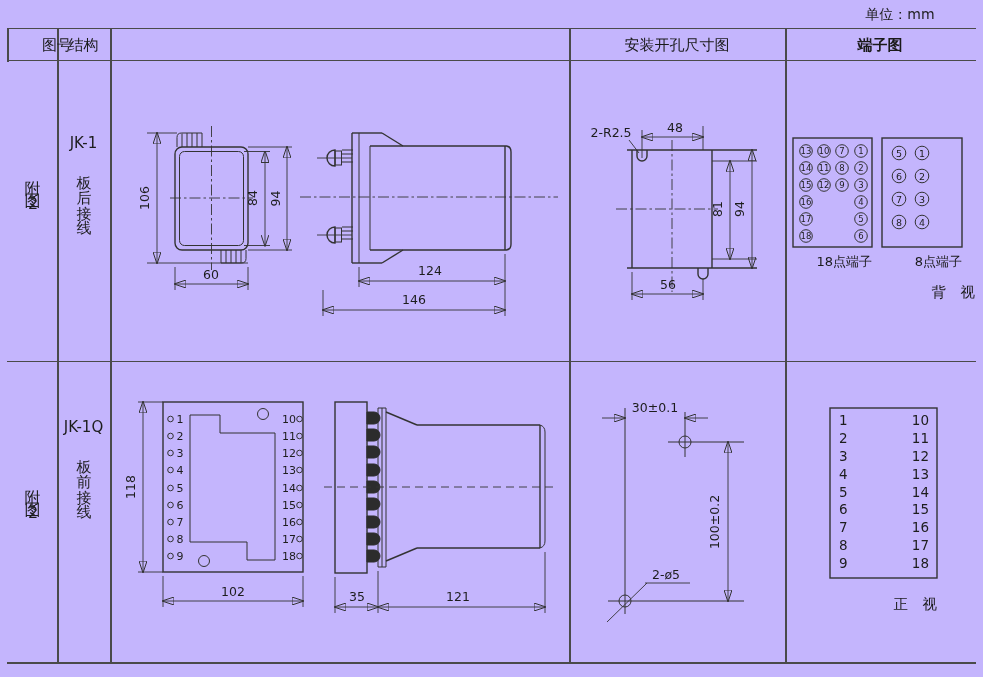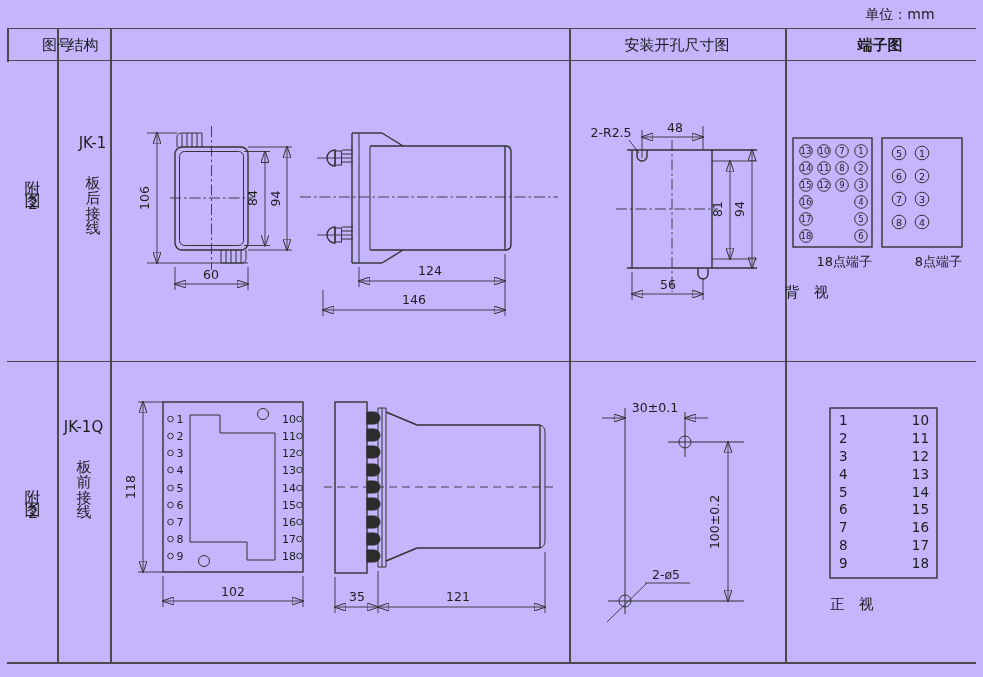--- a/index.html
+++ b/index.html
@@ -8,21 +8,21 @@
   .hline{position:absolute;height:1.5px;background:#4a4a4a;}
   .vline{position:absolute;width:1.5px;background:#4a4a4a;}
   .hdr{position:absolute;text-align:center;font-size:15px;color:#1a1a1a;}
   .lbl{position:absolute;text-align:center;}
   .vtext{writing-mode:vertical-rl;text-orientation:upright;letter-spacing:13px;}
   .figblock{position:absolute;display:flex;justify-content:center;font-size:16px;}
   .structblock{position:absolute;display:flex;flex-direction:column;align-items:center;font-size:15px;}
   .structblock .model{letter-spacing:0;}
   .structblock .wiring{margin-top:11px;letter-spacing:15px;font-size:15px;}
   .cap{position:absolute;text-align:right;font-size:13px;color:#1a1a1a;}
-  .view{position:absolute;text-align:left;font-size:14.5px;color:#1a1a1a;}
+  .view{position:absolute;text-align:right;font-size:14.5px;color:#1a1a1a;}
   svg{position:absolute;left:0;top:0;}
   svg line,svg path,svg rect,svg circle,svg polyline{stroke:#333;fill:none;stroke-width:1;}
   .thick{stroke-width:1.4px;}
   .cl{stroke-dasharray:11 3 2.5 3;stroke-width:0.9;}
   .dash{stroke-dasharray:8 5;stroke-width:0.9;}
   .dim{stroke-width:0.9;}
   .fillterm{fill:#2c2c2c;stroke:#2c2c2c;}
   text{font-family:"DejaVu Sans","Liberation Sans",sans-serif;fill:#1d1d1d;stroke:none;}
   .dt{font-size:12.5px;text-anchor:middle;}
   .tn{font-size:8.5px;text-anchor:middle;}
@@ -48,21 +48,21 @@
   <div class="lbl" style="left:845px;top:6px;width:110px;font-size:14px;">单位：mm</div>
 
   <div class="hdr" style="left:7px;top:36px;width:50px;padding-left:25px;">图号</div>
   <div class="hdr" style="left:57px;top:36px;width:53px;font-family:Liberation Serif, serif;">结构</div>
   <div class="hdr" style="left:569px;top:36px;width:216px;">安装开孔尺寸图</div>
   <div class="hdr" style="left:785px;top:36px;width:190px;font-weight:bold;">端子图</div>
 
   <div class="figblock" style="left:7px;top:168px;width:50px;">
     <span class="vtext">附图2</span>
   </div>
-  <div class="structblock" style="left:57px;top:134px;width:53px;padding-left:9px;">
+  <div class="structblock" style="left:57px;top:134px;width:53px;">
     <span class="model">JK-1</span>
     <span class="wiring vtext">板后接线</span>
   </div>
 
   <div class="figblock" style="left:7px;top:477px;width:50px;">
     <span class="vtext">附图2</span>
   </div>
   <div class="structblock" style="left:57px;top:418px;width:53px;">
     <span class="model">JK-1Q</span>
     <span class="wiring vtext">板前接线</span>

